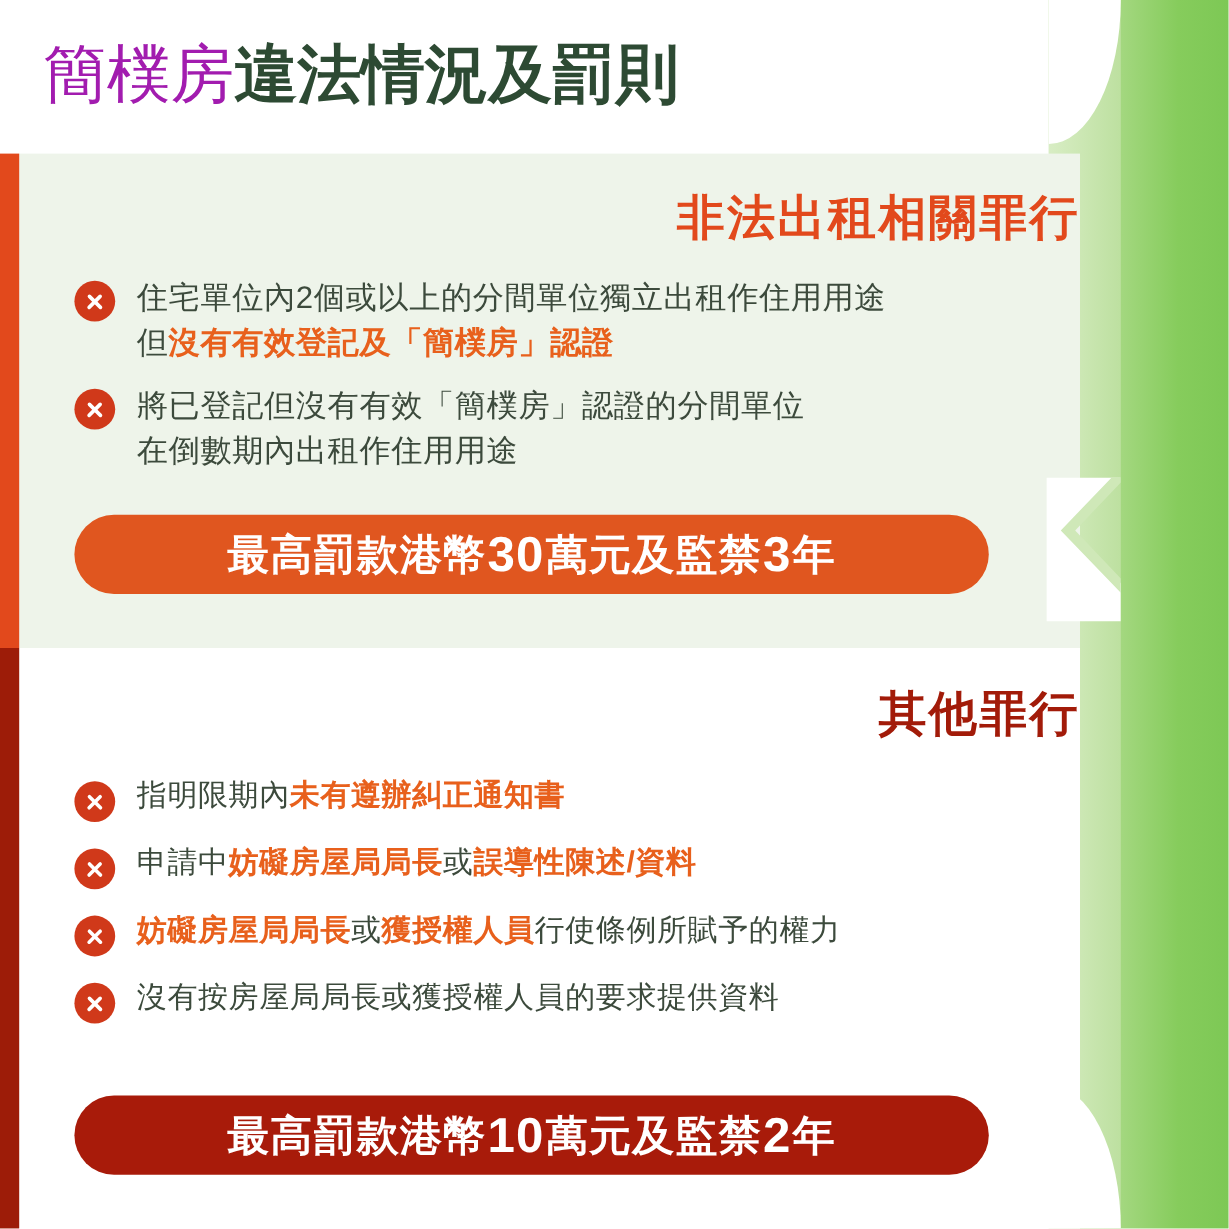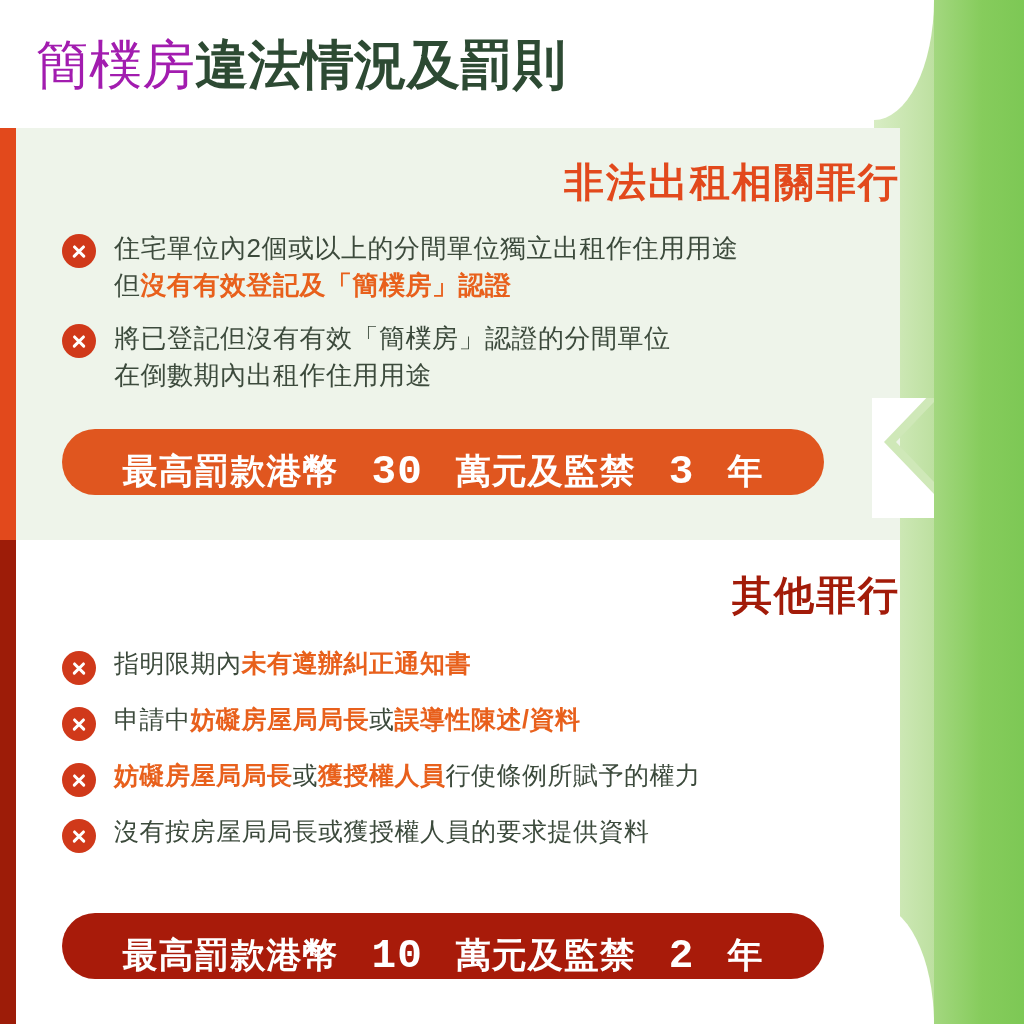--- a/index.html
+++ b/index.html
@@ -107,20 +107,21 @@
   .title .brand {
     color: #a21caf;
     font-weight: 500;
     letter-spacing: 0px;
     position: relative;
   }
   .title .headline {
     color: #2d4a33;
     font-weight: bold;
     letter-spacing: 0px;
+    font-family: Liberation Mono, monospace;
   }
 
   
   .section {
     position: absolute;
     left: 16px;
     width: 884px;
     z-index: 2;
   }
   .section-1 {
@@ -207,42 +208,40 @@
   }
 
   
   .pill {
     position: absolute;
     left: 62px;
     width: 762px;
     height: 66px;
     border-radius: 33px;
     display: flex;
-    align-items: flex-end;
+    align-items: center;
     justify-content: center;
     color: #ffffff;
     font-weight: bold;
     font-size: 35px;
     letter-spacing: 1px;
     z-index: 5;
-    gap: 32px;
   }
   .pill-1 {
     top: 429px;
     background: #e0561f;
   }
   .pill-2 {
     top: 913px;
     background: #a81b0a;
   }
   .pill .num {
     font-size: 41px;
     font-weight: bold;
     padding: 0 1px;
-    font-family: Liberation Mono, monospace;
   }
 </style>
 </head>
 <body>
 
 <div class="poster">
 
   <div class="green-panel"></div>
   <div class="green-ribbon"></div>
   <div class="ribbon-cap-top"></div>

